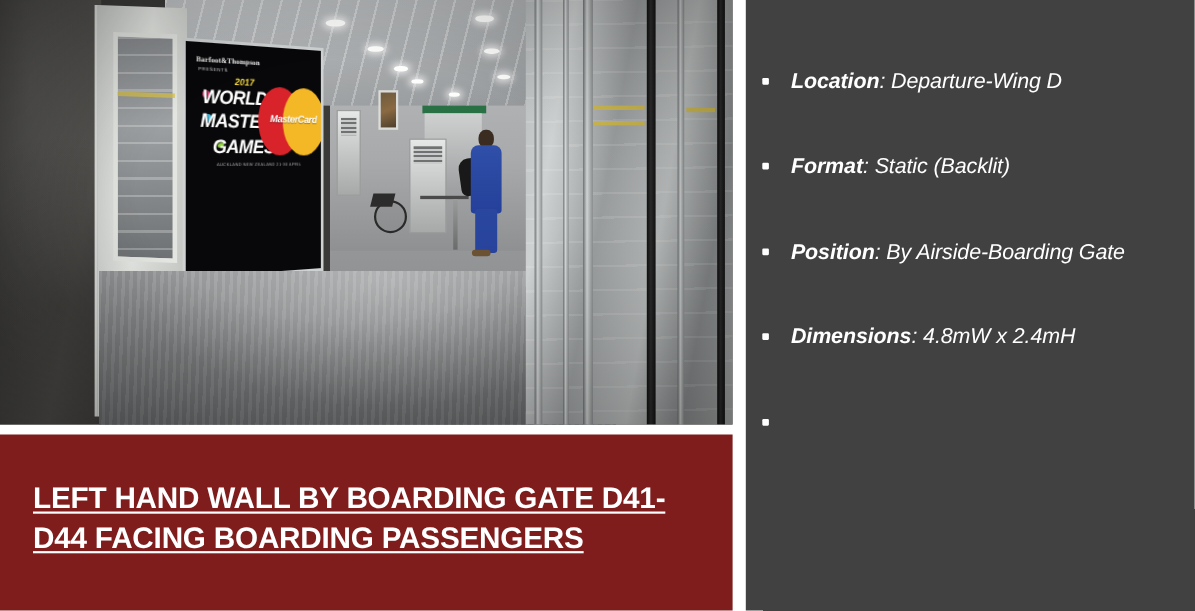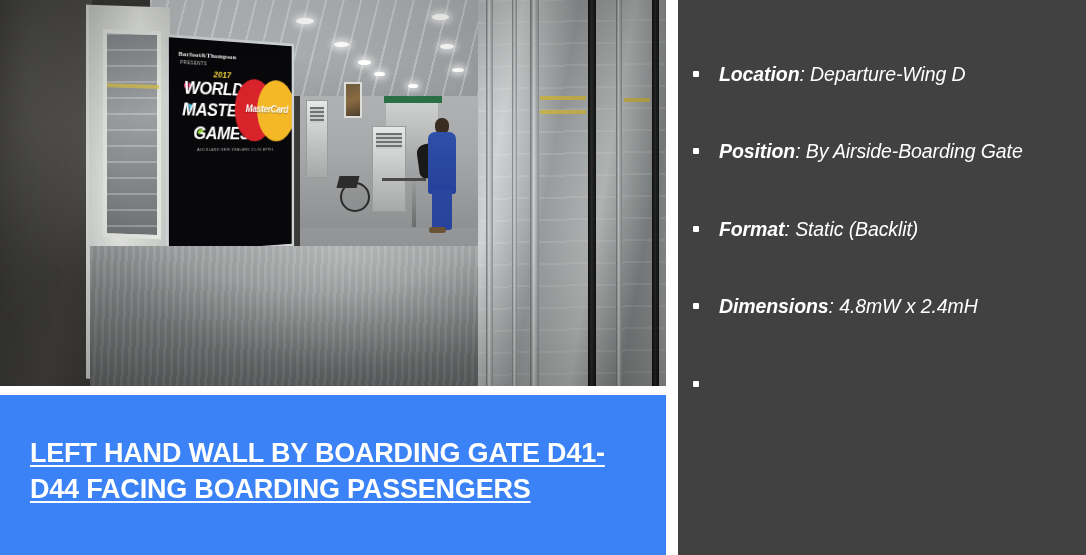--- a/index.html
+++ b/index.html
@@ -263,21 +263,21 @@
     position:absolute; inset:0;
     background: radial-gradient(ellipse at 48% 45%, transparent 40%, rgba(0,0,0,.35) 100%);
     pointer-events:none;
   }
 
   
   .caption-panel {
     position: absolute;
     left: 0; top: 395px;
     width: 666px; height: 160px;
-    background: #3b82f6;
+    background: #7f1d1d;
     display: flex;
     align-items: center;
   }
   .caption-text {
     color: #ffffff;
     font-size: 27px;
     font-weight: bold;
     line-height: 1.32;
     letter-spacing: -0.2px;
     text-decoration: underline;
@@ -408,26 +408,26 @@
   <div class="info-panel">
     <ul class="info-list">
 
       <li class="info-item">
         <span class="info-bullet"></span>
         <span class="info-text"><span class="info-label">Location</span><span>: </span><span>Departure-Wing D</span></span>
       </li>
 
       <li class="info-item">
         <span class="info-bullet"></span>
-        <span class="info-text"><span class="info-label">Position</span><span>: </span><span>By Airside-Boarding Gate</span></span>
+        <span class="info-text"><span class="info-label">Format</span><span>: </span><span>Static (Backlit)</span></span>
       </li>
 
       <li class="info-item">
         <span class="info-bullet"></span>
-        <span class="info-text"><span class="info-label">Format</span><span>: </span><span>Static (Backlit)</span></span>
+        <span class="info-text"><span class="info-label">Position</span><span>: </span><span>By Airside-Boarding Gate</span></span>
       </li>
 
       <li class="info-item">
         <span class="info-bullet"></span>
         <span class="info-text"><span class="info-label">Dimensions</span><span>: </span><span>4.8mW x 2.4mH</span></span>
       </li>
 
       <li class="info-item">
         <span class="info-bullet"></span>
       </li>

